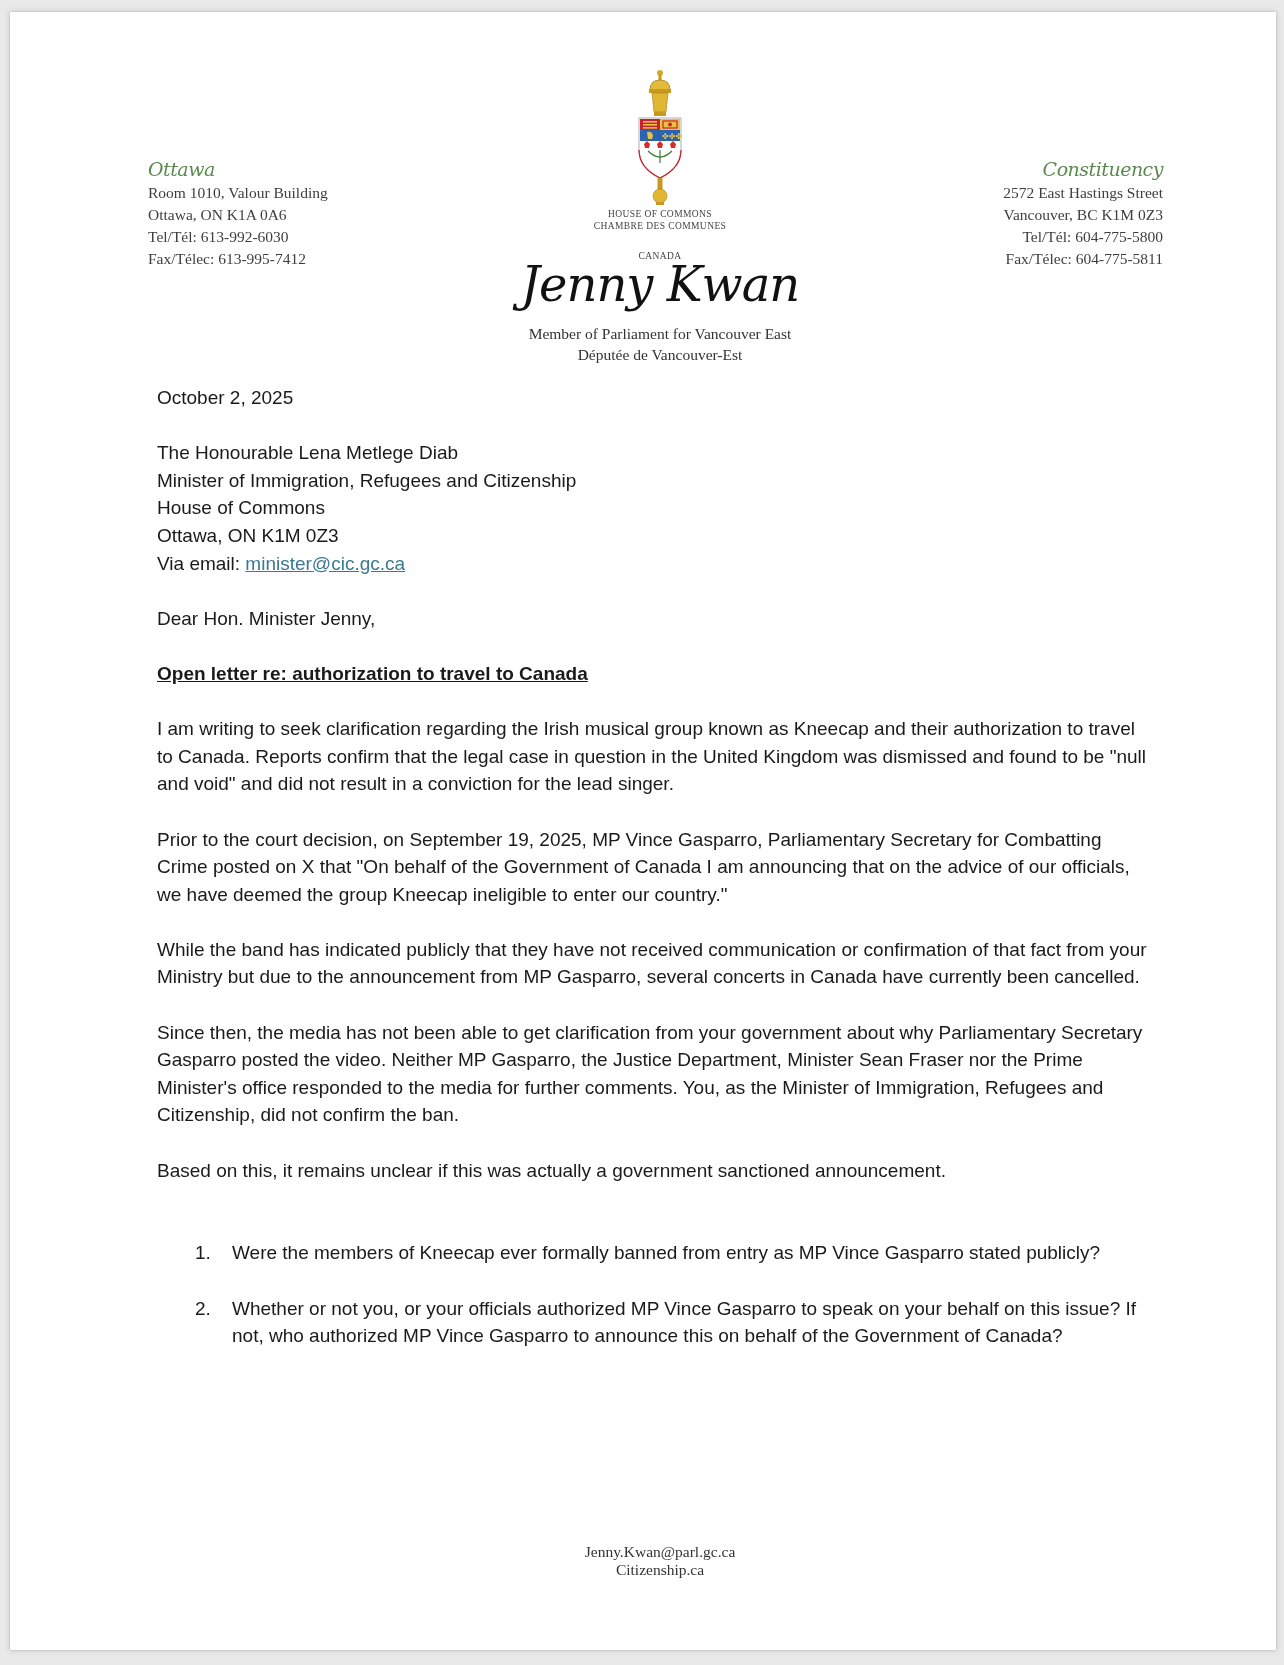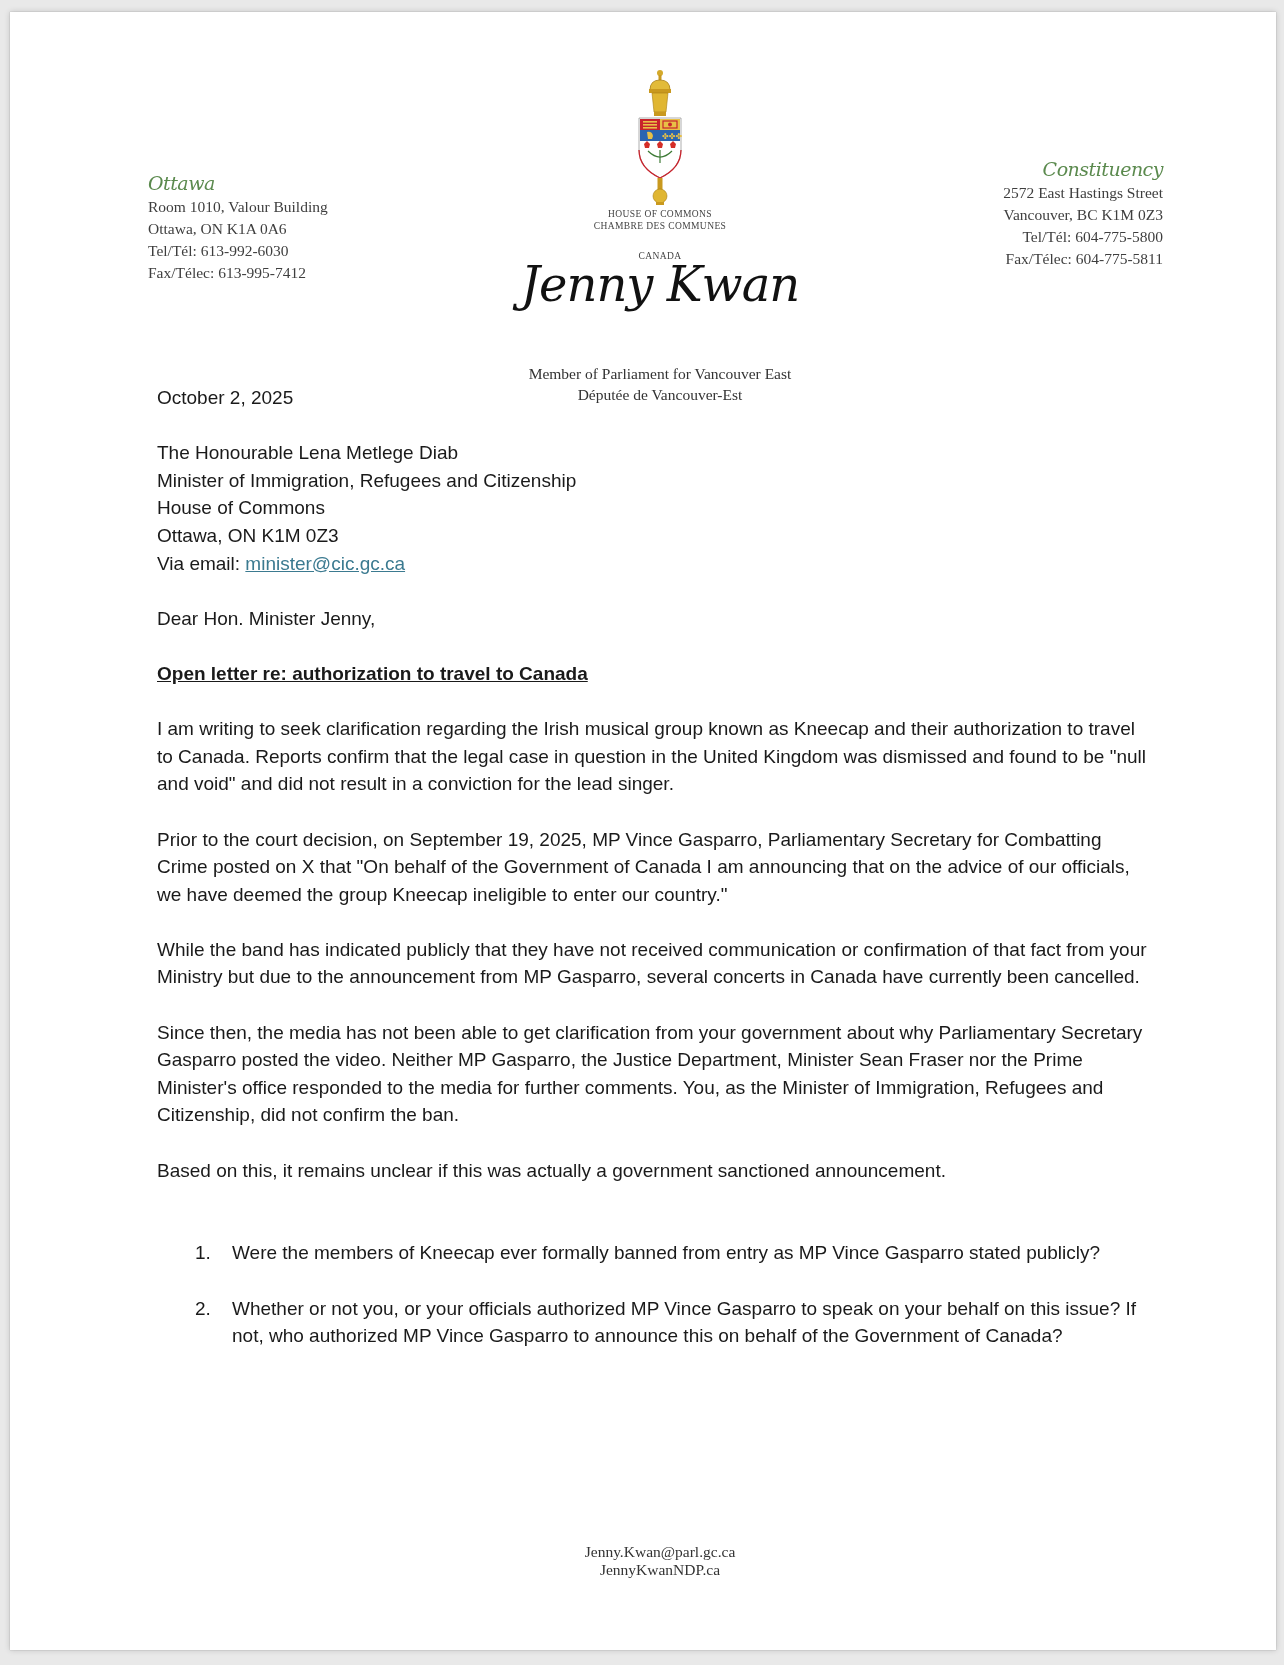--- a/index.html
+++ b/index.html
@@ -33,21 +33,21 @@
     }
     .addr .script {
       font-family: "DejaVu Serif", serif;
       font-style: italic;
       color: #5b8a4e;
       font-size: 19px;
       line-height: 24px;
       letter-spacing: -0.5px;
       margin-bottom: 1px;
     }
-    .addr.left { left: 138px; top: 145px; text-align: left; margin-top: 14px; }
+    .addr.left { left: 138px; top: 145px; text-align: left; }
     .addr.right { left: 900px; width: 253px; top: 145px; text-align: right; }
 
     
     .crest {
       position: absolute;
       left: 612px;
       top: 56px;
       width: 76px;
       height: 140px;
     }
@@ -79,21 +79,20 @@
     .mp-title {
       position: absolute;
       left: 440px;
       width: 420px;
       top: 311px;
       text-align: center;
       font-family: "Liberation Serif", serif;
       color: #333;
       font-size: 15.5px;
       line-height: 21px;
-      margin-top: 40px;
     }
 
     
     .letter {
       position: absolute;
       left: 147px;
       top: 372px;
       width: 990px;
       font-family: "Liberation Sans", sans-serif;
       font-size: 19px;
@@ -244,16 +243,16 @@
       <div class="gap"></div>
       <li>
         <span class="num">2.</span>
         <span>Whether or not you, or your officials authorized MP Vince Gasparro to speak on your behalf on this issue? If not, who authorized MP Vince Gasparro to announce this on behalf of the Government of Canada?</span>
       </li>
     </ol>
   </div>
 
   <div class="footer">
     <div>Jenny.Kwan@parl.gc.ca</div>
-    <div>JennyKwanNDP.ca</div>
+    <div>Citizenship.ca</div>
   </div>
 
 </div>
 
 </body></html>

